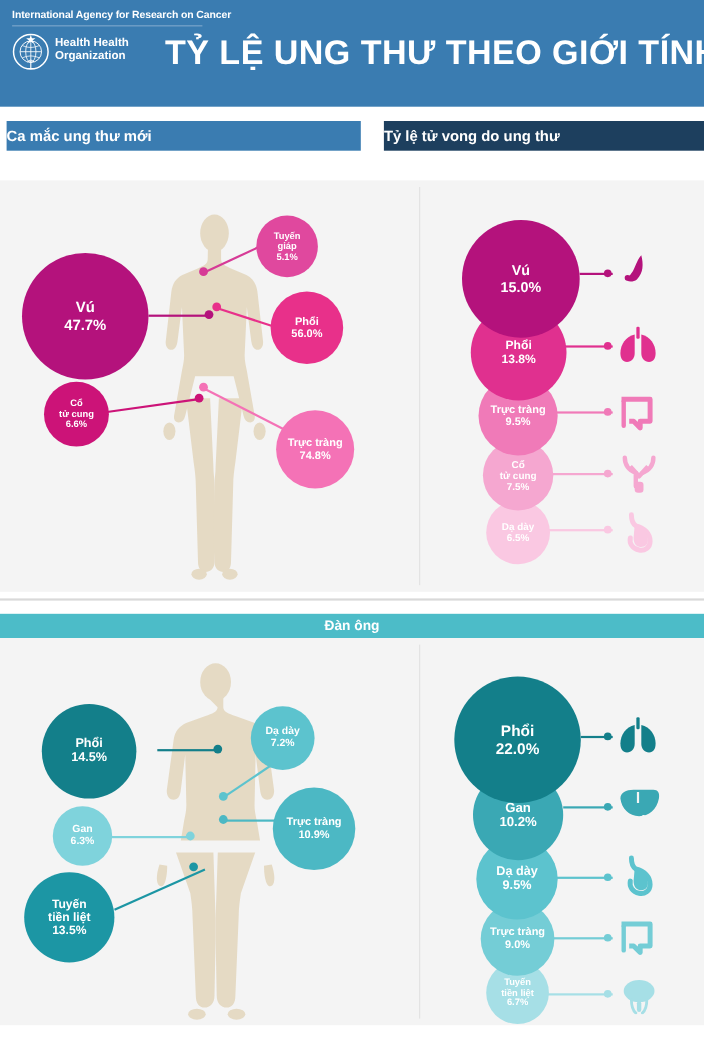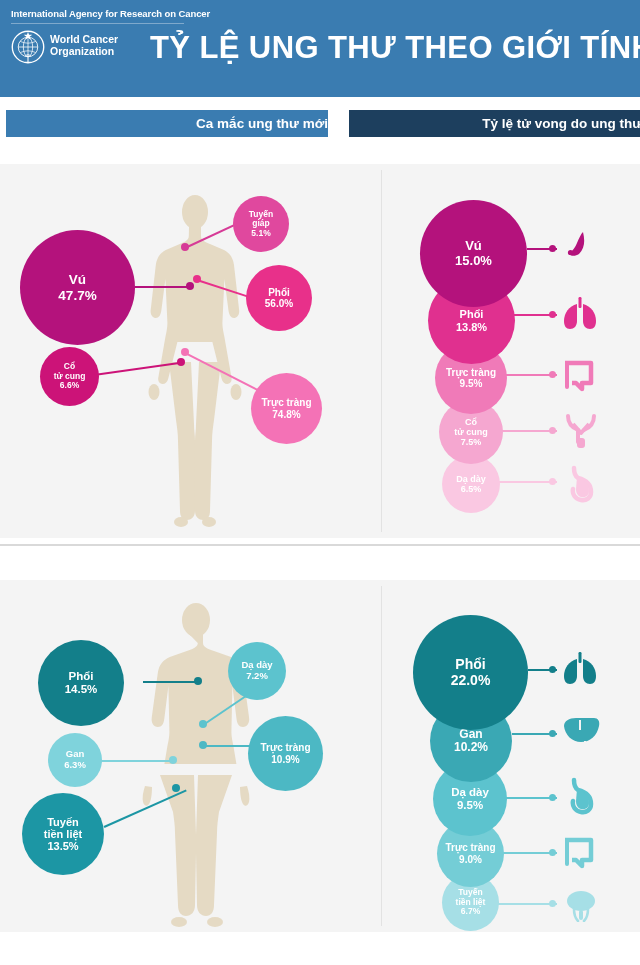--- a/index.html
+++ b/index.html
@@ -10,21 +10,21 @@
   .header{position:absolute;left:0;top:0;width:640px;height:97px;background:#3a7cb1;}
   .iarc-text{position:absolute;left:11px;top:8px;font-size:9.5px;font-weight:bold;color:#ffffff;letter-spacing:-0.1px;}
   .iarc-rule{position:absolute;left:11px;top:23px;width:173px;height:1px;background:#7fa9cc;}
   .who-logo{position:absolute;left:11px;top:30px;width:34px;height:34px;}
   .who-name{position:absolute;left:50px;top:33px;font-size:10.5px;font-weight:bold;color:#ffffff;line-height:12px;}
   .main-title{position:absolute;left:150px;top:30px;width:480px;text-align:center;
     font-size:31px;font-weight:bold;color:#ffffff;letter-spacing:0.4px;white-space:nowrap;}
 
   
   .tabs{position:absolute;left:0;top:110px;width:640px;height:27px;}
-  .tab{position:absolute;top:0;height:27px;line-height:27px;text-align:right;
+  .tab{position:absolute;top:0;height:27px;line-height:27px;text-align:left;
        font-size:13.5px;font-weight:bold;color:#ffffff;}
   .tab-inc{left:6px;width:322px;background:#3a7cb1;}
   .tab-mort{left:349px;width:293px;background:#1d3f5e;}
 
   
   .banner{position:absolute;left:0;width:640px;height:22px;line-height:22px;
           text-align:center;font-size:12.5px;font-weight:bold;color:#ffffff;}
   .banner-women{top:142px;background:#f472b6;}
   .banner-men{top:558px;background:#4cbcc8;}
 
@@ -70,21 +70,21 @@
       <ellipse cx="20" cy="20" rx="5.5" ry="11.5" fill="none" stroke="#ffffff" stroke-width="0.9"></ellipse>
       <line x1="8.5" y1="20" x2="31.5" y2="20" stroke="#ffffff" stroke-width="0.9"></line>
       <line x1="20" y1="8.5" x2="20" y2="31.5" stroke="#ffffff" stroke-width="0.9"></line>
       <path d="M11 13.5 Q20 17.5 29 13.5" fill="none" stroke="#ffffff" stroke-width="0.8"></path>
       <path d="M11 26.5 Q20 22.5 29 26.5" fill="none" stroke="#ffffff" stroke-width="0.8"></path>
       <path d="M20 2 L21.2 5.6 L25 5.6 L21.9 7.9 L23.1 11.5 L20 9.2 L16.9 11.5 L18.1 7.9 L15 5.6 L18.8 5.6 Z" fill="#ffffff"></path>
       <path d="M20 30 L20 38 M16 38 L24 38" stroke="#ffffff" stroke-width="1.2"></path>
       <path d="M16.5 31 Q20 27 23.5 31" fill="none" stroke="#ffffff" stroke-width="1"></path>
     </svg>
     <div class="who-name">
-      <span>World Cancer</span><br>
+      <span>Health Health</span><br>
       <span>Organization</span>
     </div>
     <div class="main-title">TỶ LỆ UNG THƯ THEO GIỚI TÍNH</div>
   </div>
 
   <div class="tabs">
     <div class="tab tab-inc">Ca mắc ung thư mới</div>
     <div class="tab tab-mort">Tỷ lệ tử vong do ung thư</div>
   </div>
 
@@ -196,20 +196,21 @@
     <path d="M6 6 C6 14 11 18 16 20 L16 32 M22 20 C27 18 32 14 32 6" fill="none" stroke="#f5a7d0" stroke-width="4" stroke-linecap="round"></path>
     <path d="M11 14 L19 23 L27 14" fill="none" stroke="#f5a7d0" stroke-width="4" stroke-linejoin="round"></path>
     <rect x="15" y="28" width="8" height="10" rx="3" fill="#f5a7d0"></rect>
   </svg>
   <svg class="organ" style="left:564px;top:465px;" width="34" height="38" viewBox="0 0 34 38">
     <path d="M10 3 C10 8 11 11 14 13 C22 15 27 20 27 27 C27 33 22 36 17 35 C11 34 8 29 9 24" fill="none" stroke="#fac8e2" stroke-width="4.5" stroke-linecap="round"></path>
     <path d="M13 12 C21 14 25 19 25 26 C25 31 21 33 17 32 C13 31 12 27 12 24 Z" fill="#fac8e2"></path>
   </svg>
 
   <div class="panel-divider"></div>
+  <div class="banner banner-men">Đàn ông</div>
   <div class="panel panel-men"></div>
   <div class="col-sep-m"></div>
 
   <svg class="silhouette" style="left:135px;top:600px;" width="122" height="330" viewBox="0 0 122 330">
     <g fill="#e5dac4">
       <ellipse cx="61" cy="20" rx="14" ry="17"></ellipse>
       <path d="M54 34 h14 v9 c0 4 5 6 11 8 l17 6 c7 3 11 8 12 16 l6 44 c1 6 -2 10 -6 10 c-4 0 -6 -3 -6.6 -9 l-4 -32 l-1 46 c0 5 1 9 2 14 l3 18 h-72 l3 -18 c1 -5 2 -9 2 -14 l-1 -46 l-4 32 c-0.6 6 -2.6 9 -6.6 9 c-4 0 -7 -4 -6 -10 l6 -44 c1 -8 5 -13 12 -16 l17 -6 c6 -2 11 -4 11 -8 z"></path>
       <path d="M25 175 h34 l2 60 c0 6 0 12 0 18 l-1 52 c0 7 -4 11 -9 11 c-5 0 -8 -4 -8 -11 l-3 -72 c0 -7 -1 -14 -2 -21 z"></path>
       <path d="M63 175 h34 l-13 37 c-1 7 -2 14 -2 21 l-3 72 c0 7 -3 11 -8 11 c-5 0 -9 -4 -9 -11 l-1 -52 c0 -6 0 -12 0 -18 z"></path>
       <ellipse cx="44" cy="322" rx="8" ry="5"></ellipse>

